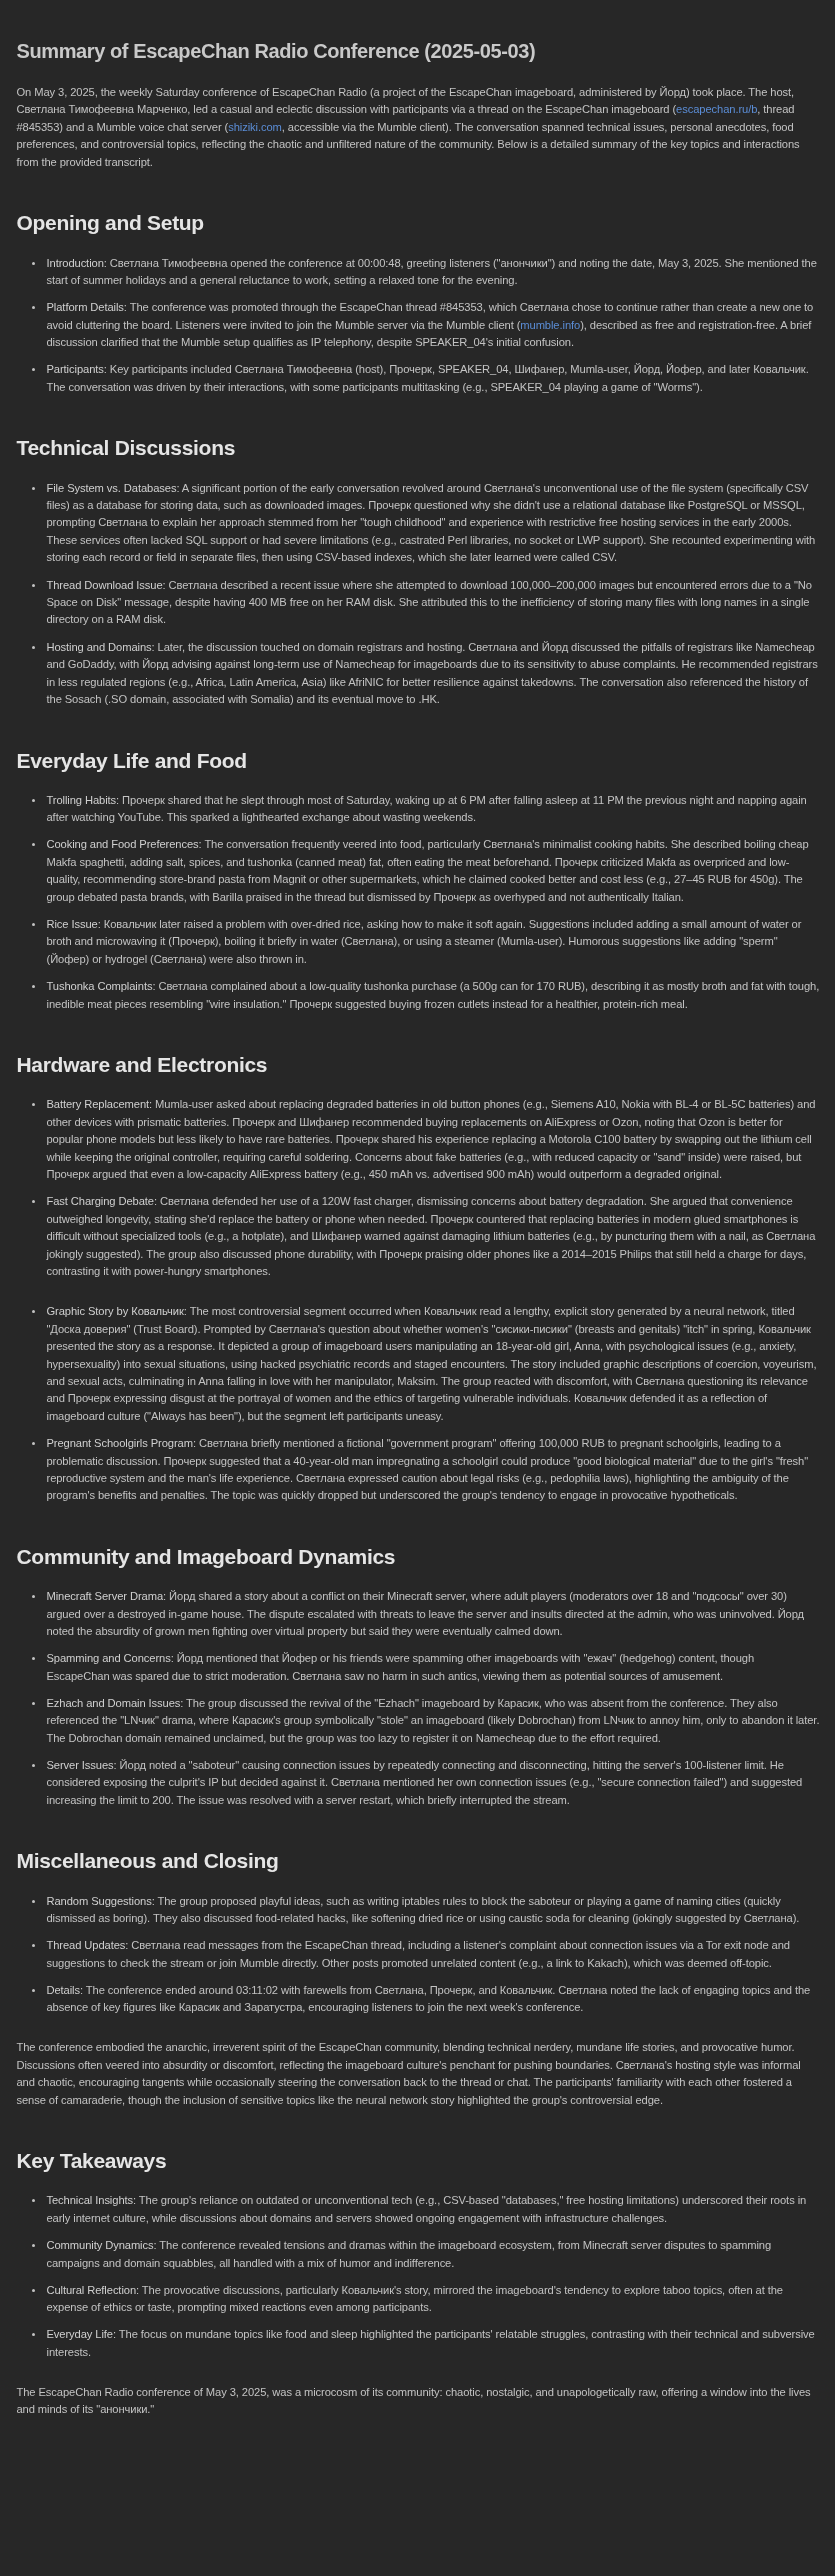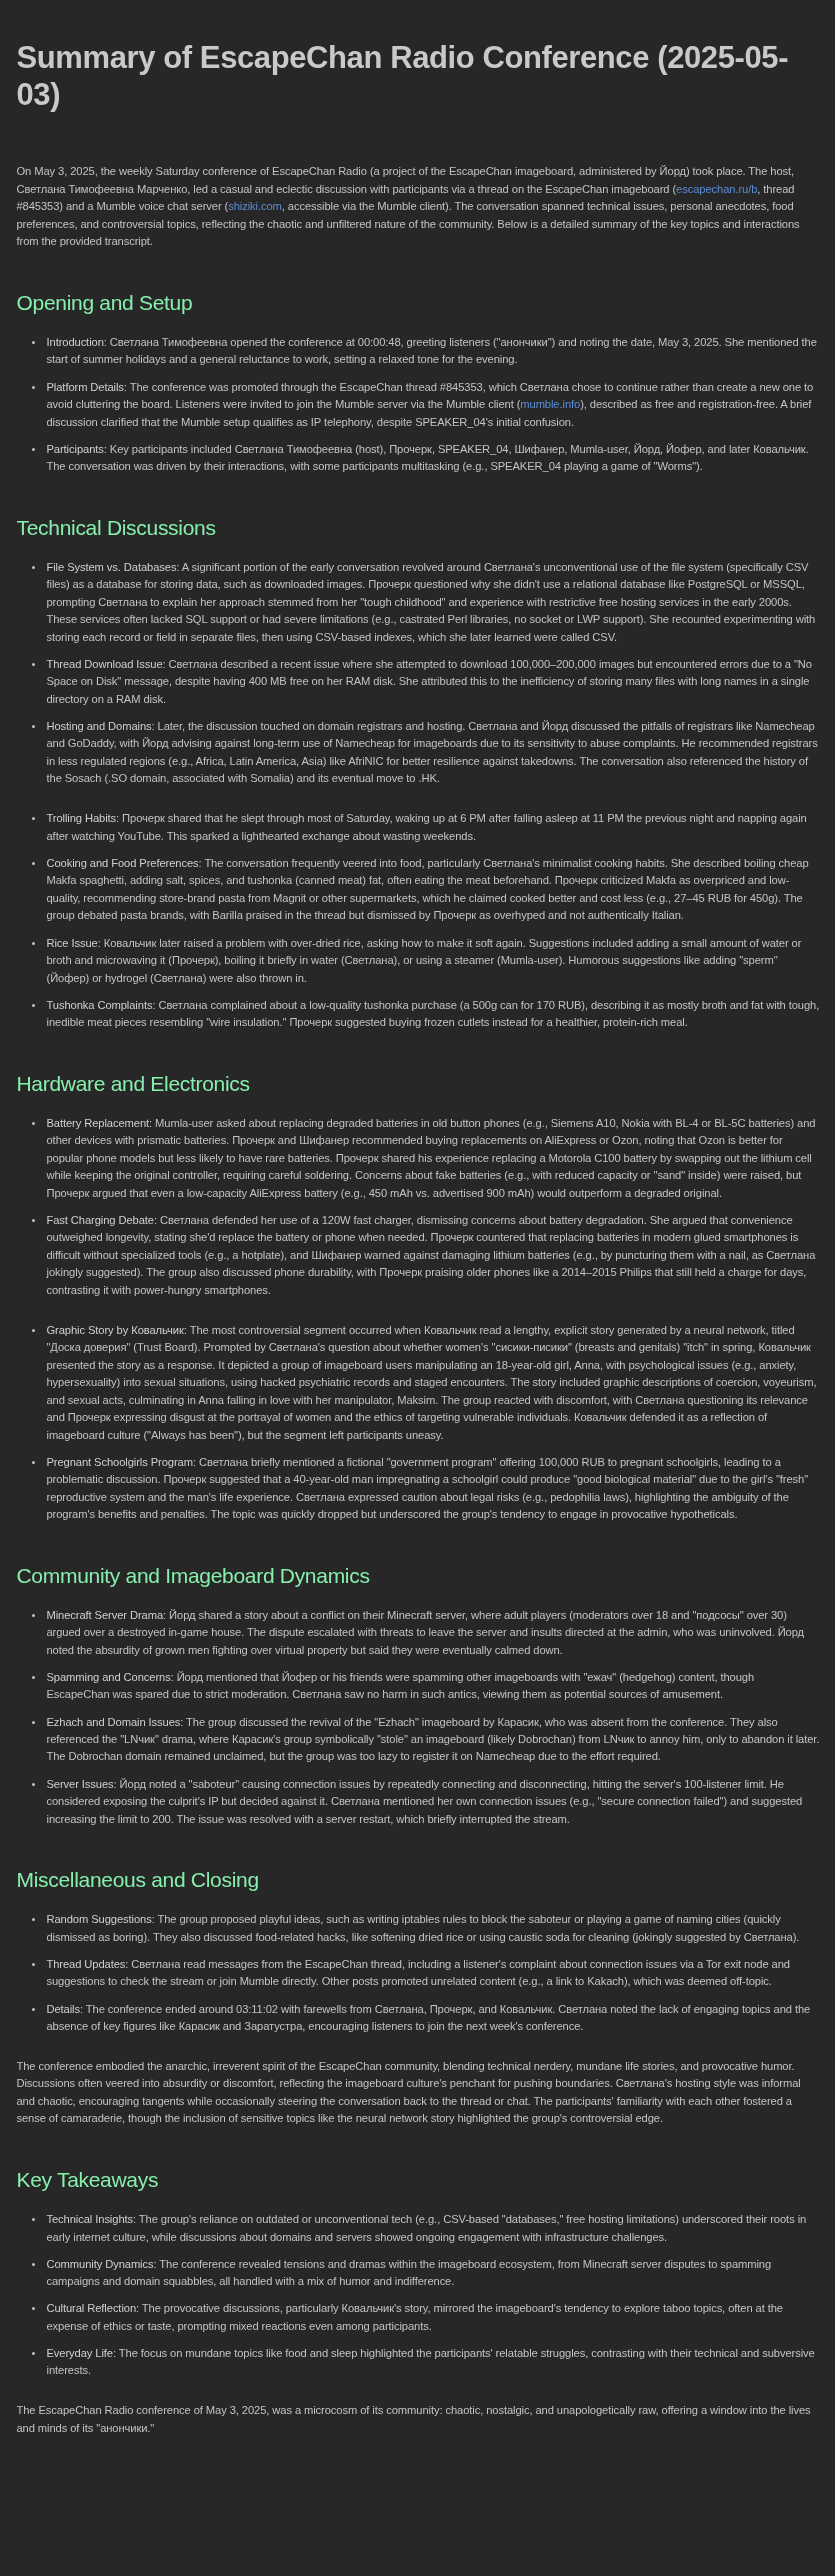--- a/index.html
+++ b/index.html
@@ -14,32 +14,32 @@
     margin: 0 auto;
     padding: 33px 16.5px 21px 16.5px;
     background: #272727;
     color: #c3c3c3;
     font-family: "Liberation Sans", "DejaVu Sans", sans-serif;
     font-size: 11.2px;
     line-height: 1.56;
     letter-spacing: -0.1px;
   }
   h1 {
-    font-size: 31px;
+    font-size: 20px;
     line-height: 1.2;
     font-weight: 700;
     color: #c9c9c9;
-    margin: 6px 0 50px 0;
+    margin: 6px 0 21px 0;
     letter-spacing: -0.4px;
   }
   h2 {
     font-size: 21px;
     line-height: 1.25;
-    font-weight: 400;
-    color: #86efac;
+    font-weight: 700;
+    color: #e5e5e5;
     margin: 39px 0 18px 0;
     letter-spacing: -0.3px;
   }
   p {
     margin: 0 0 19.5px 0;
   }
   ul {
     margin: 13.5px 0 22.5px 0;
     padding-left: 28.5px;
   }
@@ -71,20 +71,21 @@
         <li><strong>Introduction</strong><span>: Светлана Тимофеевна opened the conference at 00:00:48, greeting listeners ("анончики") and noting the date, May 3, 2025. She mentioned the start of summer holidays and a general reluctance to work, setting a relaxed tone for the evening.</span></li>
         <li><strong>Platform Details</strong><span>: The conference was promoted through the EscapeChan thread #845353, which Светлана chose to continue rather than create a new one to avoid cluttering the board. Listeners were invited to join the Mumble server via the Mumble client (</span><a>mumble.info</a><span>), described as free and registration-free. A brief discussion clarified that the Mumble setup qualifies as IP telephony, despite SPEAKER_04's initial confusion.</span></li>
         <li><strong>Participants</strong><span>: Key participants included Светлана Тимофеевна (host), Прочерк, SPEAKER_04, Шифанер, Mumla-user, Йорд, Йофер, and later Ковальчик. The conversation was driven by their interactions, with some participants multitasking (e.g., SPEAKER_04 playing a game of "Worms").</span></li>
       </ul>
       <h2>Technical Discussions</h2>
       <ul>
         <li><strong>File System vs. Databases</strong><span>: A significant portion of the early conversation revolved around Светлана's unconventional use of the file system (specifically CSV files) as a database for storing data, such as downloaded images. Прочерк questioned why she didn't use a relational database like PostgreSQL or MSSQL, prompting Светлана to explain her approach stemmed from her "tough childhood" and experience with restrictive free hosting services in the early 2000s. These services often lacked SQL support or had severe limitations (e.g., castrated Perl libraries, no socket or LWP support). She recounted experimenting with storing each record or field in separate files, then using CSV-based indexes, which she later learned were called CSV.</span></li>
         <li><strong>Thread Download Issue</strong><span>: Светлана described a recent issue where she attempted to download 100,000–200,000 images but encountered errors due to a "No Space on Disk" message, despite having 400 MB free on her RAM disk. She attributed this to the inefficiency of storing many files with long names in a single directory on a RAM disk.</span></li>
         <li><strong>Hosting and Domains</strong><span>: Later, the discussion touched on domain registrars and hosting. Светлана and Йорд discussed the pitfalls of registrars like Namecheap and GoDaddy, with Йорд advising against long-term use of Namecheap for imageboards due to its sensitivity to abuse complaints. He recommended registrars in less regulated regions (e.g., Africa, Latin America, Asia) like AfriNIC for better resilience against takedowns. The conversation also referenced the history of the Sosach (.SO domain, associated with Somalia) and its eventual move to .HK.</span></li>
       </ul>
+      <h2>Everyday Life and Food</h2>
       <ul>
         <li><strong>Trolling Habits</strong><span>: Прочерк shared that he slept through most of Saturday, waking up at 6 PM after falling asleep at 11 PM the previous night and napping again after watching YouTube. This sparked a lighthearted exchange about wasting weekends.</span></li>
         <li><strong>Cooking and Food Preferences</strong><span>: The conversation frequently veered into food, particularly Светлана's minimalist cooking habits. She described boiling cheap Makfa spaghetti, adding salt, spices, and tushonka (canned meat) fat, often eating the meat beforehand. Прочерк criticized Makfa as overpriced and low-quality, recommending store-brand pasta from Magnit or other supermarkets, which he claimed cooked better and cost less (e.g., 27–45 RUB for 450g). The group debated pasta brands, with Barilla praised in the thread but dismissed by Прочерк as overhyped and not authentically Italian.</span></li>
         <li><strong>Rice Issue</strong><span>: Ковальчик later raised a problem with over-dried rice, asking how to make it soft again. Suggestions included adding a small amount of water or broth and microwaving it (Прочерк), boiling it briefly in water (Светлана), or using a steamer (Mumla-user). Humorous suggestions like adding "sperm" (Йофер) or hydrogel (Светлана) were also thrown in.</span></li>
         <li><strong>Tushonka Complaints</strong><span>: Светлана complained about a low-quality tushonka purchase (a 500g can for 170 RUB), describing it as mostly broth and fat with tough, inedible meat pieces resembling "wire insulation." Прочерк suggested buying frozen cutlets instead for a healthier, protein-rich meal.</span></li>
       </ul>
       <h2>Hardware and Electronics</h2>
       <ul>
         <li><strong>Battery Replacement</strong><span>: Mumla-user asked about replacing degraded batteries in old button phones (e.g., Siemens A10, Nokia with BL-4 or BL-5C batteries) and other devices with prismatic batteries. Прочерк and Шифанер recommended buying replacements on AliExpress or Ozon, noting that Ozon is better for popular phone models but less likely to have rare batteries. Прочерк shared his experience replacing a Motorola C100 battery by swapping out the lithium cell while keeping the original controller, requiring careful soldering. Concerns about fake batteries (e.g., with reduced capacity or "sand" inside) were raised, but Прочерк argued that even a low-capacity AliExpress battery (e.g., 450 mAh vs. advertised 900 mAh) would outperform a degraded original.</span></li>
         <li><strong>Fast Charging Debate</strong><span>: Светлана defended her use of a 120W fast charger, dismissing concerns about battery degradation. She argued that convenience outweighed longevity, stating she'd replace the battery or phone when needed. Прочерк countered that replacing batteries in modern glued smartphones is difficult without specialized tools (e.g., a hotplate), and Шифанер warned against damaging lithium batteries (e.g., by puncturing them with a nail, as Светлана jokingly suggested). The group also discussed phone durability, with Прочерк praising older phones like a 2014–2015 Philips that still held a charge for days, contrasting it with power-hungry smartphones.</span></li>

